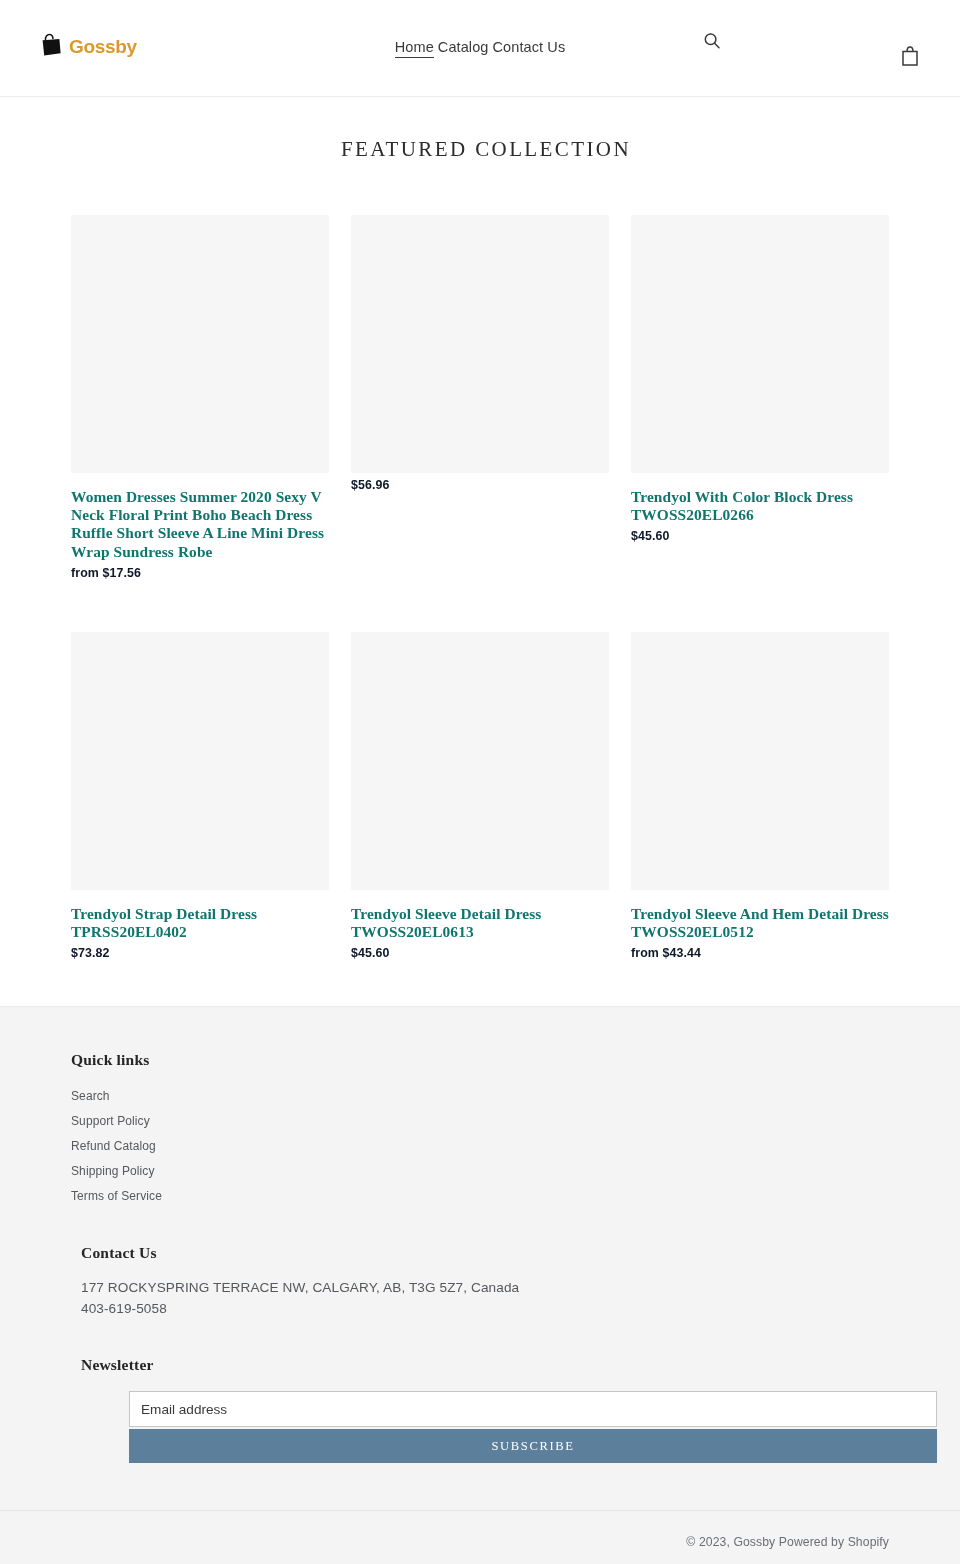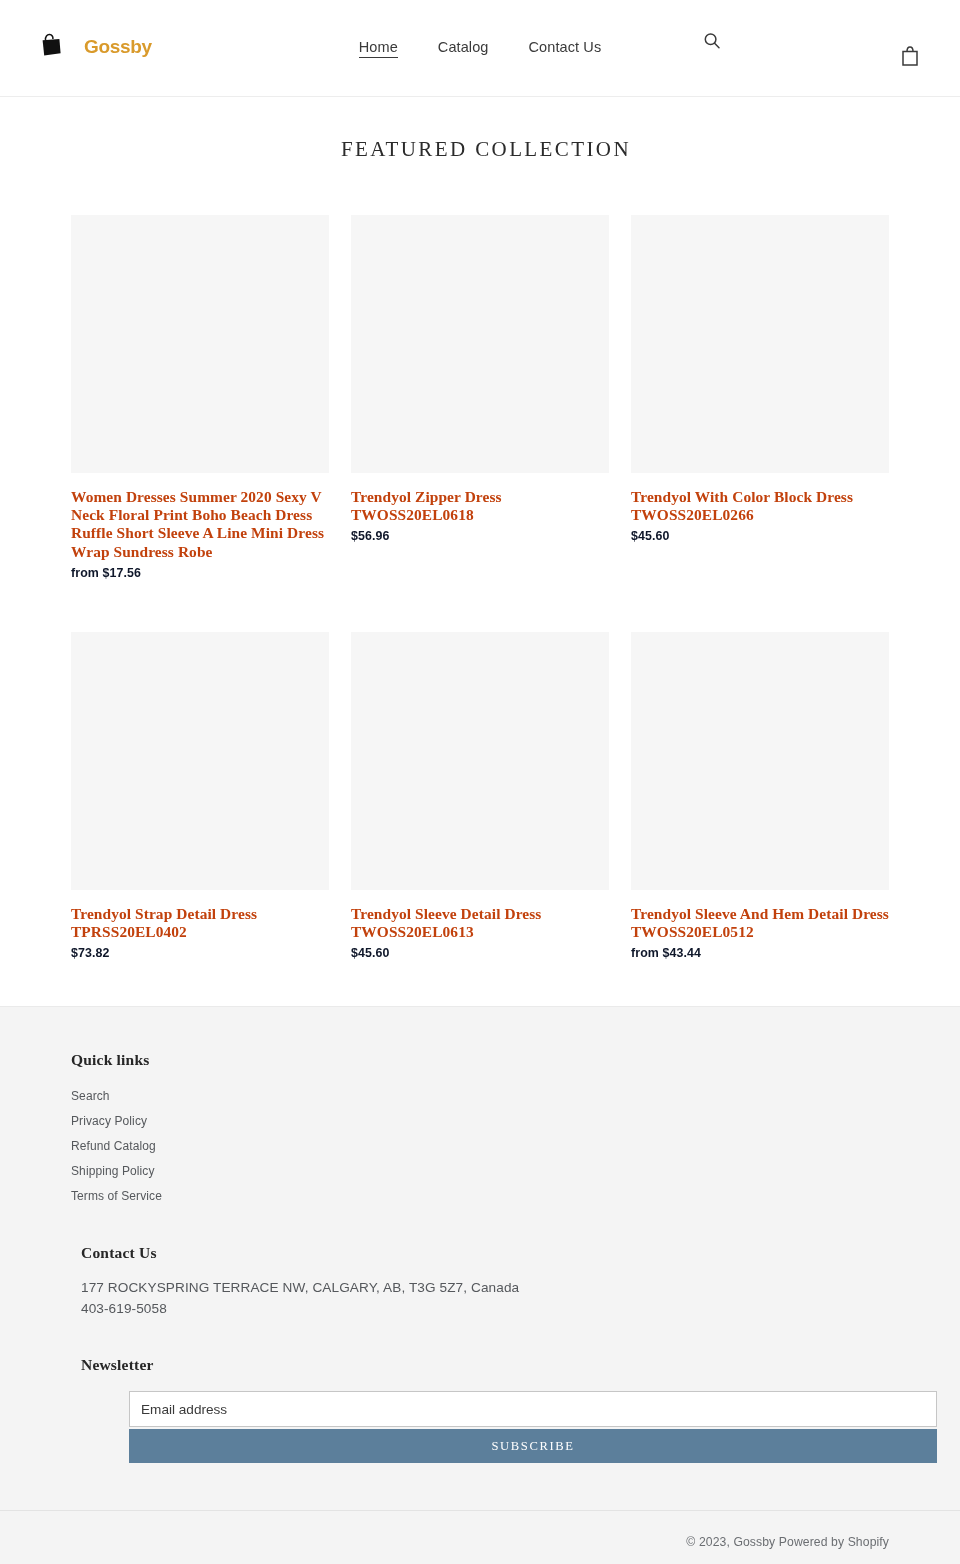--- a/index.html
+++ b/index.html
@@ -19,38 +19,38 @@
     height: 97px;
     border-bottom: 1px solid #ededed;
     background: #ffffff;
   }
   .logo-link {
     position: absolute;
     left: 40px;
     top: 33px;
     display: flex;
     align-items: center;
-    gap: 22px;
+    gap: 7px;
     text-decoration: none;
   }
   .logo-bag { display: block; }
   .logo-word {
     font-family: "Liberation Sans", sans-serif;
     font-weight: bold;
     font-size: 19px;
     letter-spacing: -0.3px;
     color: #d99a2b;
   }
   .main-nav {
     position: absolute;
     left: 0; right: 0;
     top: 39px;
     display: flex;
     justify-content: center;
-    gap: 40px;
+    gap: 4px;
   }
   .nav-link {
     font-family: "Liberation Sans", sans-serif;
     font-size: 14.5px;
     color: #3a3a3a;
     text-decoration: none;
     padding-bottom: 2px;
     letter-spacing: 0.1px;
   }
   .nav-link.is-active {
@@ -99,21 +99,21 @@
     width: 258px;
     height: 258px;
     background: #f6f6f6;
   }
   .product-title {
     margin: 15px 0 0 0;
     font-family: "Liberation Serif", serif;
     font-weight: bold;
     font-size: 15.4px;
     line-height: 1.18;
-    color: #c2410c;
+    color: #0f766e;
     letter-spacing: 0.1px;
   }
   .product-price {
     margin: 5px 0 0 0;
     font-family: "Liberation Sans", sans-serif;
     font-size: 12.4px;
     font-weight: bold;
     color: #0f172a;
     letter-spacing: 0.1px;
   }
@@ -243,21 +243,20 @@
   <div class="product-grid grid-row1">
 
     <a class="product-card" href="#">
       <div class="product-media"></div>
       <div class="product-title">Women Dresses Summer 2020 Sexy V Neck Floral Print Boho Beach Dress Ruffle Short Sleeve A Line Mini Dress Wrap Sundress Robe</div>
       <div class="product-price">from $17.56</div>
     </a>
 
     <a class="product-card" href="#">
       <div class="product-media"></div>
-      <div class="product-title">Trendyol Zipper Dress TWOSS20EL0618</div>
       <div class="product-price">$56.96</div>
     </a>
 
     <a class="product-card" href="#">
       <div class="product-media"></div>
       <div class="product-title">Trendyol With Color Block Dress TWOSS20EL0266</div>
       <div class="product-price">$45.60</div>
     </a>
 
   </div>
@@ -286,21 +285,21 @@
 
 </main>
 
 <footer class="site-footer">
 
   <div class="footer-inner">
 
     <h2 class="footer-heading">Quick links</h2>
     <ul class="footer-links">
       <li><a href="#">Search</a></li>
-      <li><a href="#">Privacy Policy</a></li>
+      <li><a href="#">Support Policy</a></li>
       <li><a href="#">Refund Catalog</a></li>
       <li><a href="#">Shipping Policy</a></li>
       <li><a href="#">Terms of Service</a></li>
     </ul>
 
     <div class="contact-block">
       <h2 class="footer-heading">Contact Us</h2>
       <p class="contact-line">177 ROCKYSPRING TERRACE NW, CALGARY, AB, T3G 5Z7, Canada</p>
       <p class="contact-line">403-619-5058</p>
     </div>

